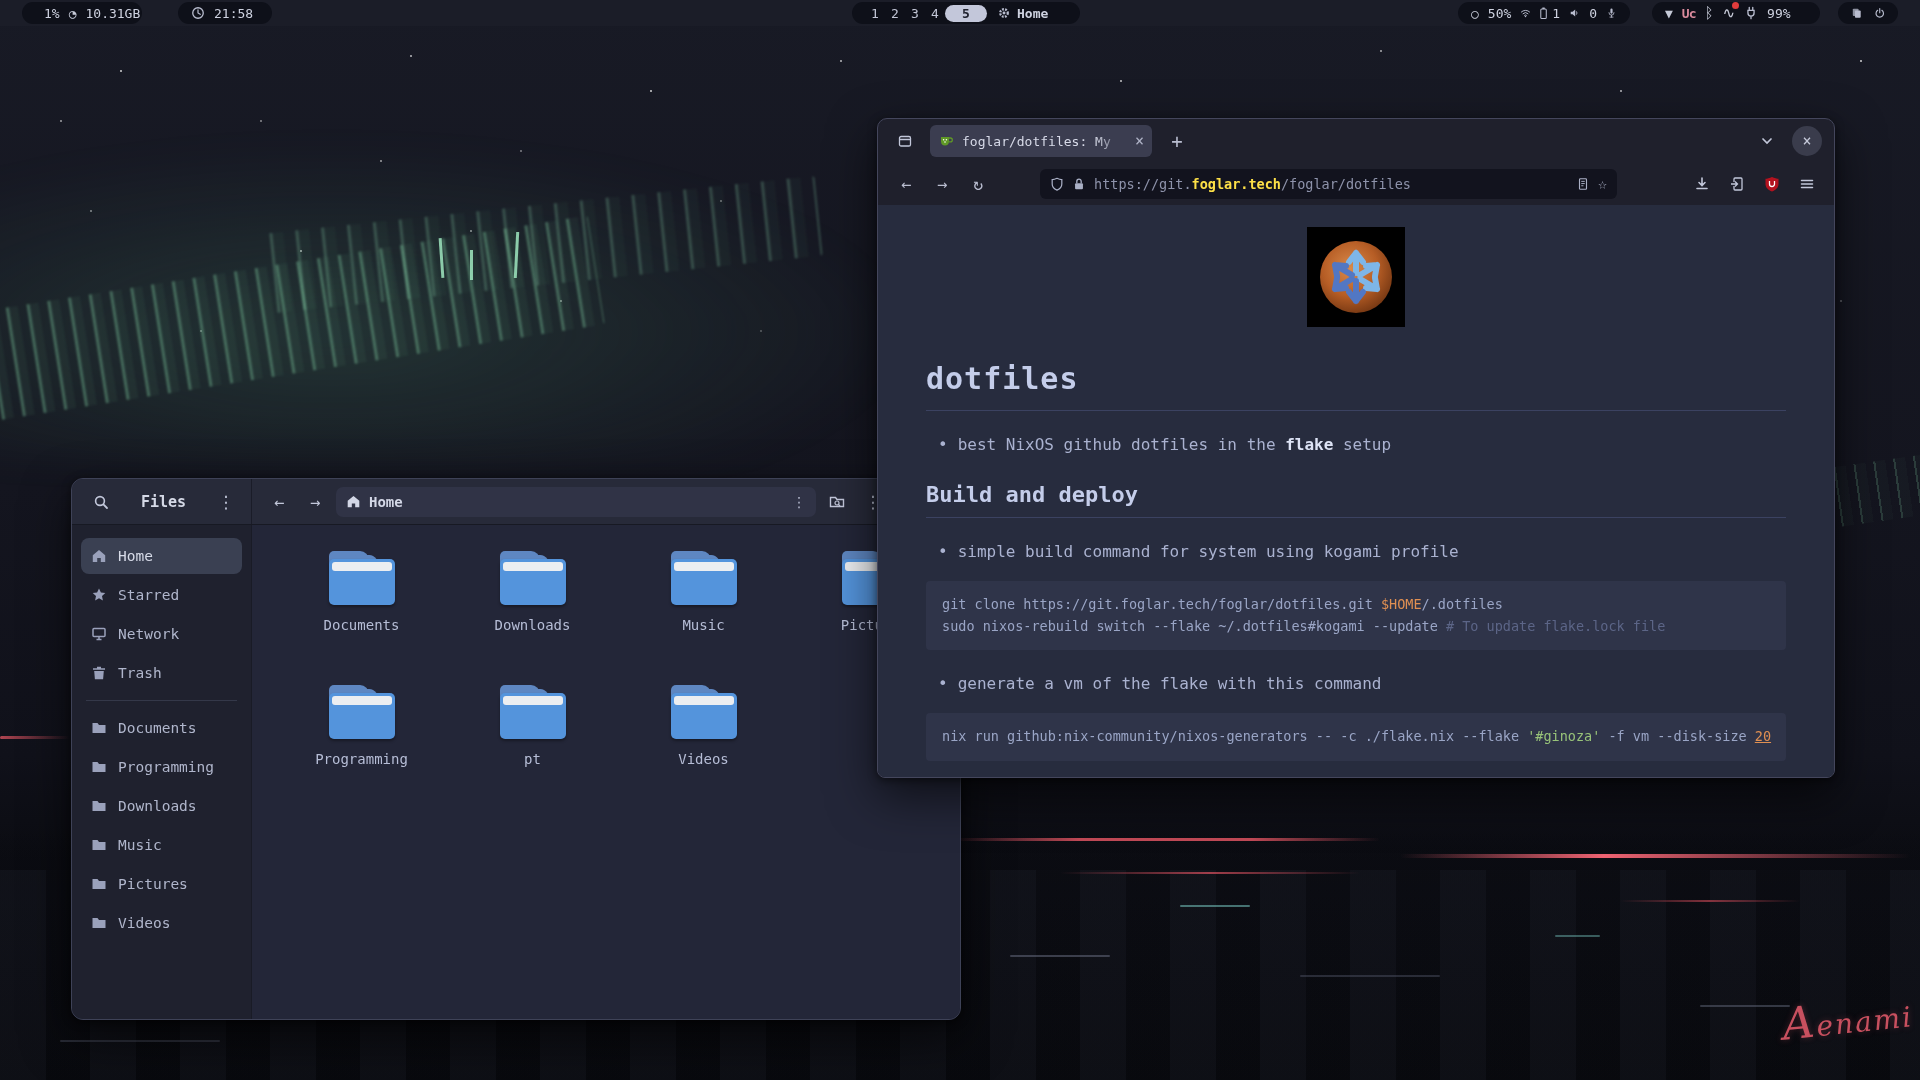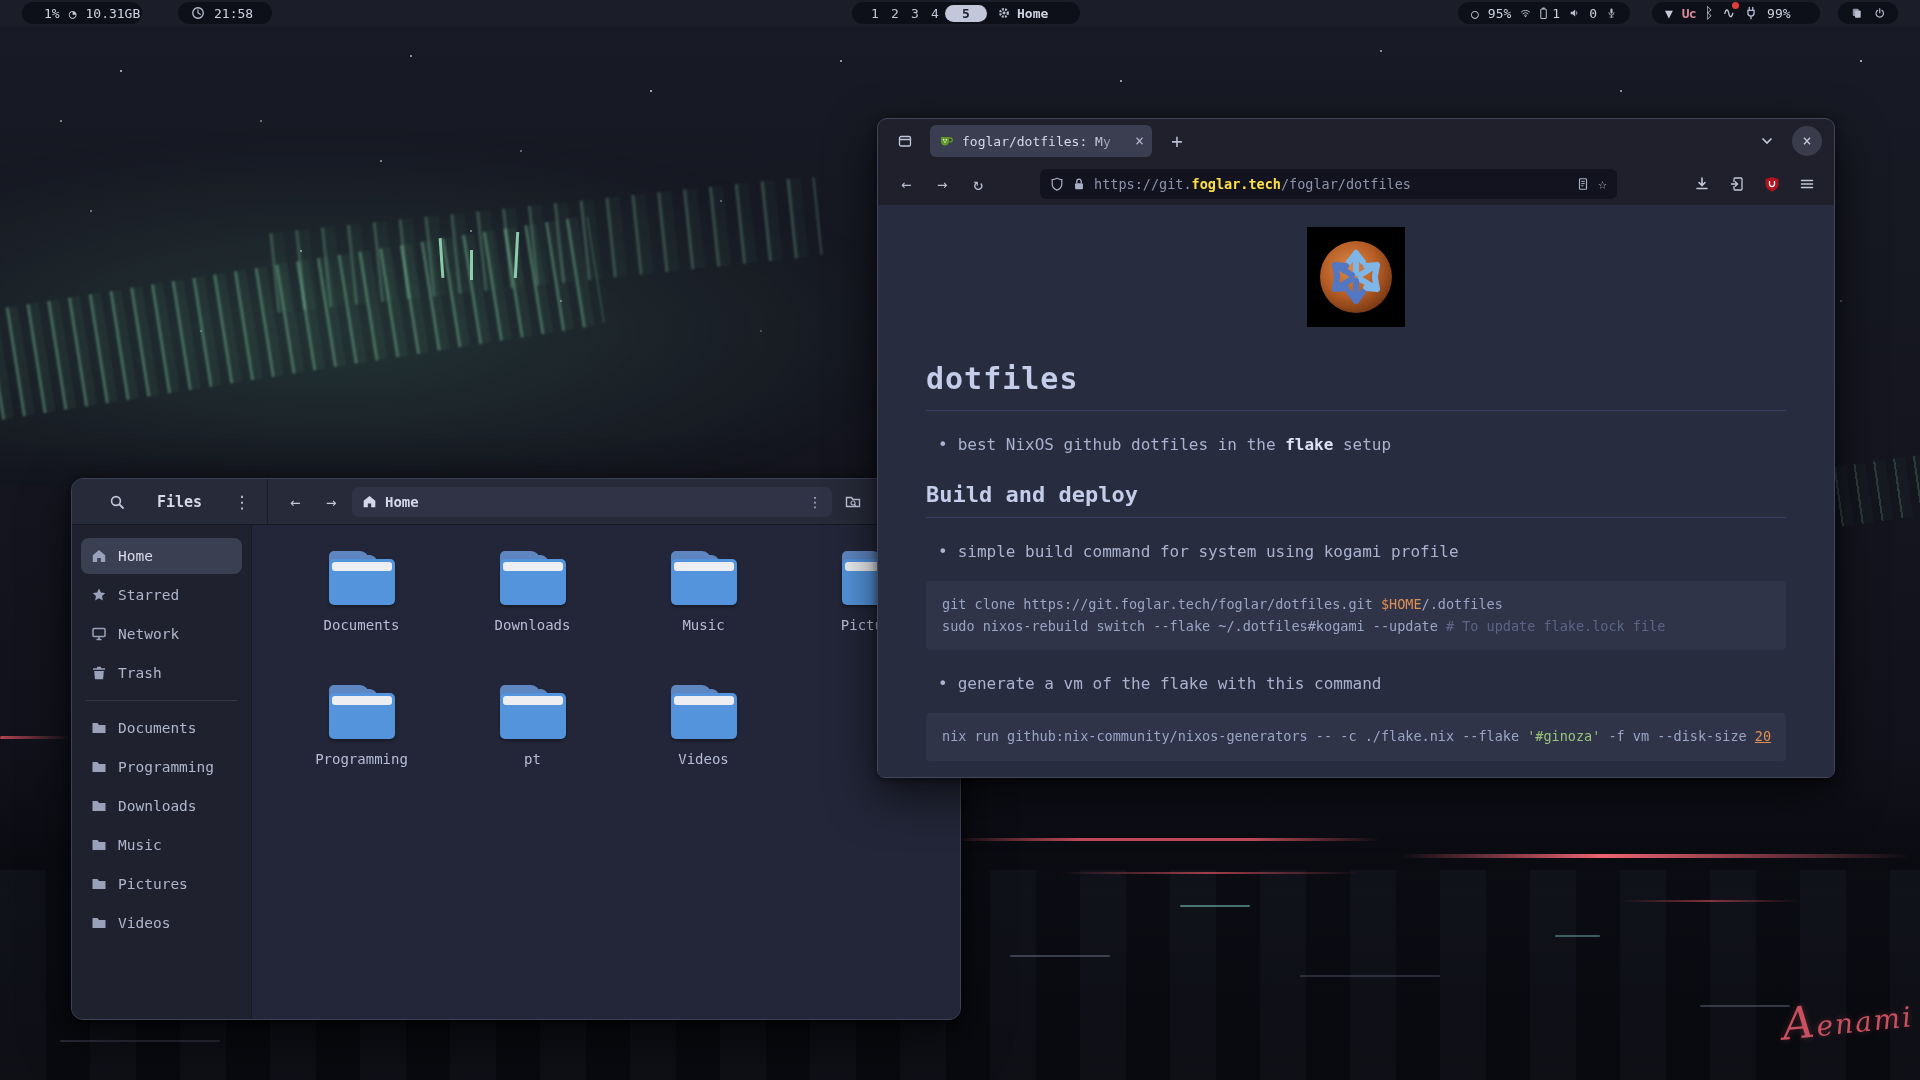--- a/index.html
+++ b/index.html
@@ -72,21 +72,21 @@
   .glyph-ic { font-size:13px; line-height:1; color:#c6cad8; }
 
   
   .window { position:absolute; border-radius:12px; box-shadow:0 18px 48px rgba(0,0,0,.6), 0 2px 8px rgba(0,0,0,.5); }
 
   
   .fm { left:71px; top:478px; width:890px; height:542px; background:#222536; border:1px solid #3e4257; z-index:10;
         overflow:hidden; display:flex; flex-direction:column; }
   .fm-header { height:46px; background:#272a39; border-bottom:1px solid #171923; display:flex; align-items:center; flex:none; }
   .fm-h-left { width:180px; flex:none; display:flex; align-items:center; padding:0 10px 0 14px; gap:8px;
-    border-right:1px solid #1a1c28; height:100%;margin-left:16px; }
+    border-right:1px solid #1a1c28; height:100%; }
   .fm-title { font-weight:bold; font-size:15px; color:#d5d9e6; flex:1; text-align:center; }
   .icon-btn { display:flex; align-items:center; justify-content:center; width:30px; height:30px; border-radius:7px;
     color:#c2c7da; flex:none; }
   .icon-btn svg { width:16px; height:16px; }
   .txt-btn { font-size:17px; color:#c2c7da; width:30px; height:30px; display:flex; align-items:center; justify-content:center; border-radius:7px; flex:none;}
   .fm-h-right { flex:1; display:flex; align-items:center; gap:6px; padding:0 8px 0 12px; height:100%; }
   .pathbar { flex:none; width:480px; height:30px; background:#303346; border-radius:7px; display:flex; align-items:center;
     gap:8px; padding:0 10px; color:#d3d7e6; font-size:14px; }
   .pathbar .home-lbl { font-weight:bold; }
   .pathbar .spacer { flex:1; }
@@ -213,21 +213,21 @@
           <svg viewBox="0 0 16 16">
               <circle cx="8" cy="8" r="4.3" fill="none" stroke="currentColor" stroke-width="2.6" stroke-dasharray="2.1 1.4"></circle>
               <circle cx="8" cy="8" r="1.7" fill="currentColor"></circle>
             </svg>
         </span>
         <span>Home</span>
       </span>
     </div>
     <div class="pill" style="left:1458px; width:172px;">
       <span class="glyph-ic">○</span>
-      <span>95%</span>
+      <span>50%</span>
       <span class="ic">
         <svg viewBox="0 0 16 16">
             <path d="M2 6.5a8.5 8.5 0 0 1 12 0M4.3 9a5.2 5.2 0 0 1 7.4 0M6.6 11.3a2 2 0 0 1 2.8 0" stroke="currentColor" stroke-width="1.4" fill="none" stroke-linecap="round"></path>
             <circle cx="8" cy="13.2" r="1.1" fill="currentColor"></circle>
           </svg>
       </span>
       <span class="ic" style="width:9px;">
         <svg viewBox="0 0 9 16">
             <rect x="3" y="1" width="3" height="2" fill="currentColor"></rect>
             <rect x="1" y="3" width="7" height="12" rx="1.3" fill="none" stroke="currentColor" stroke-width="1.3"></rect>

